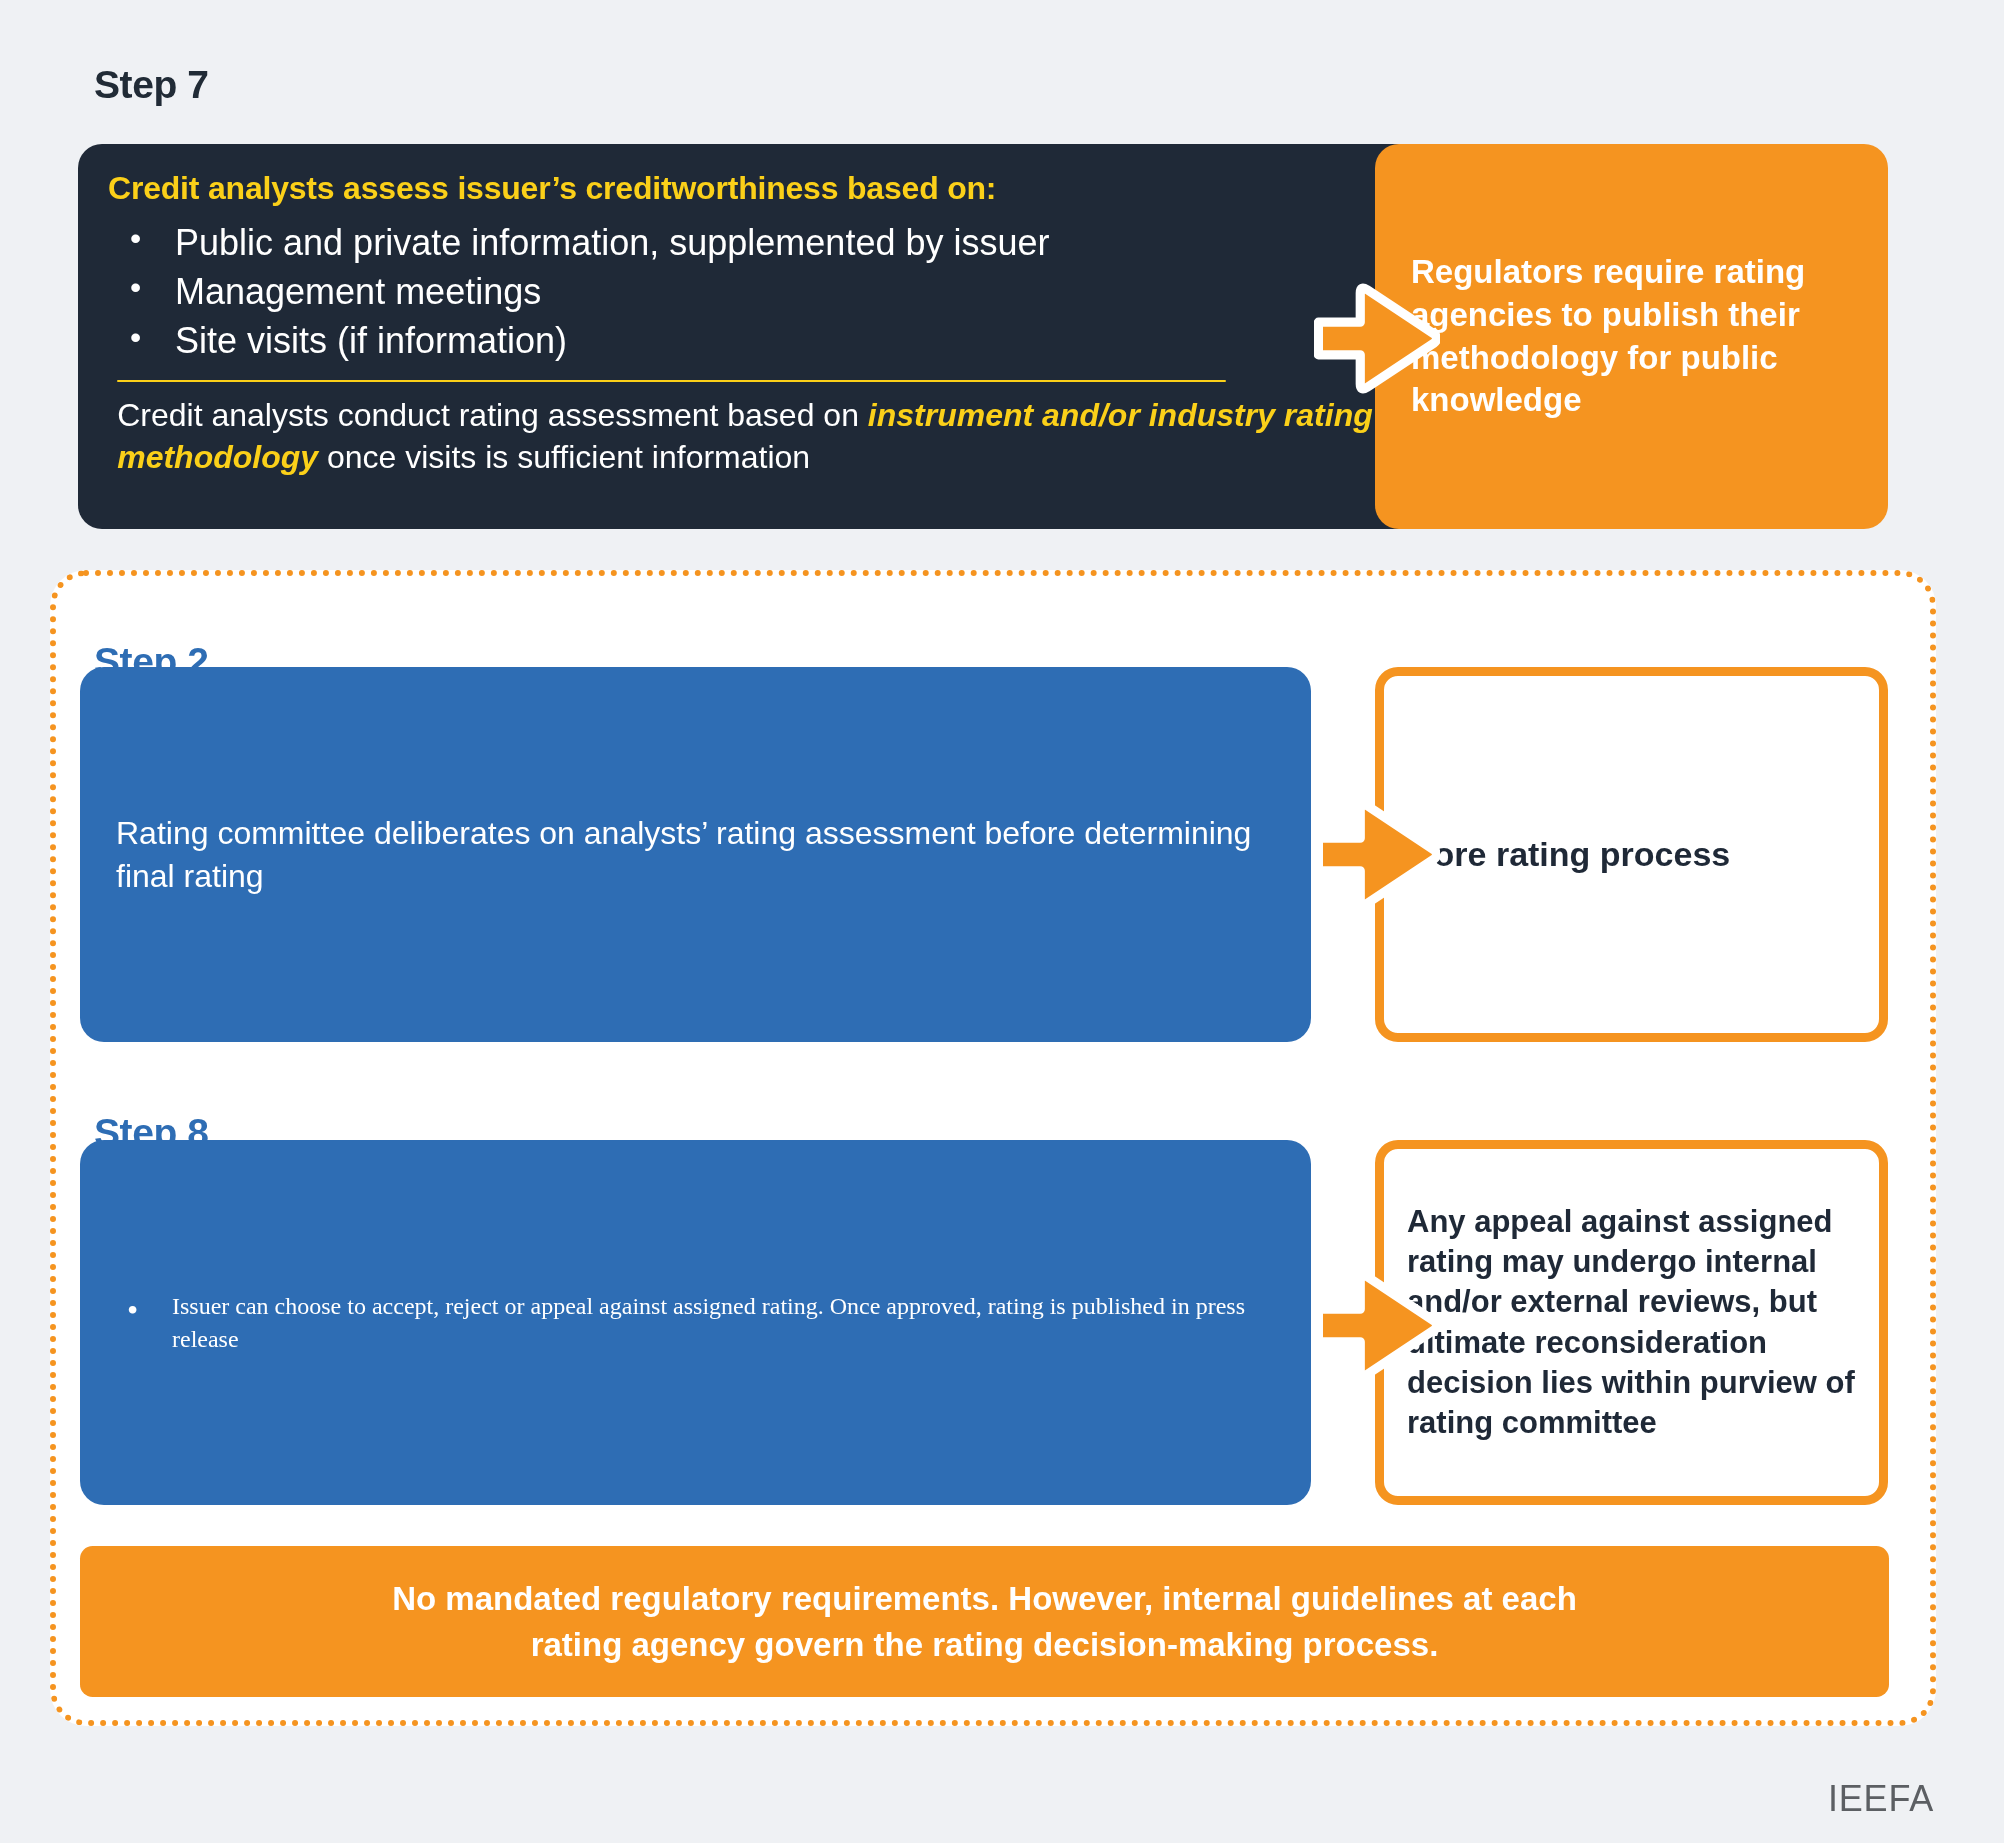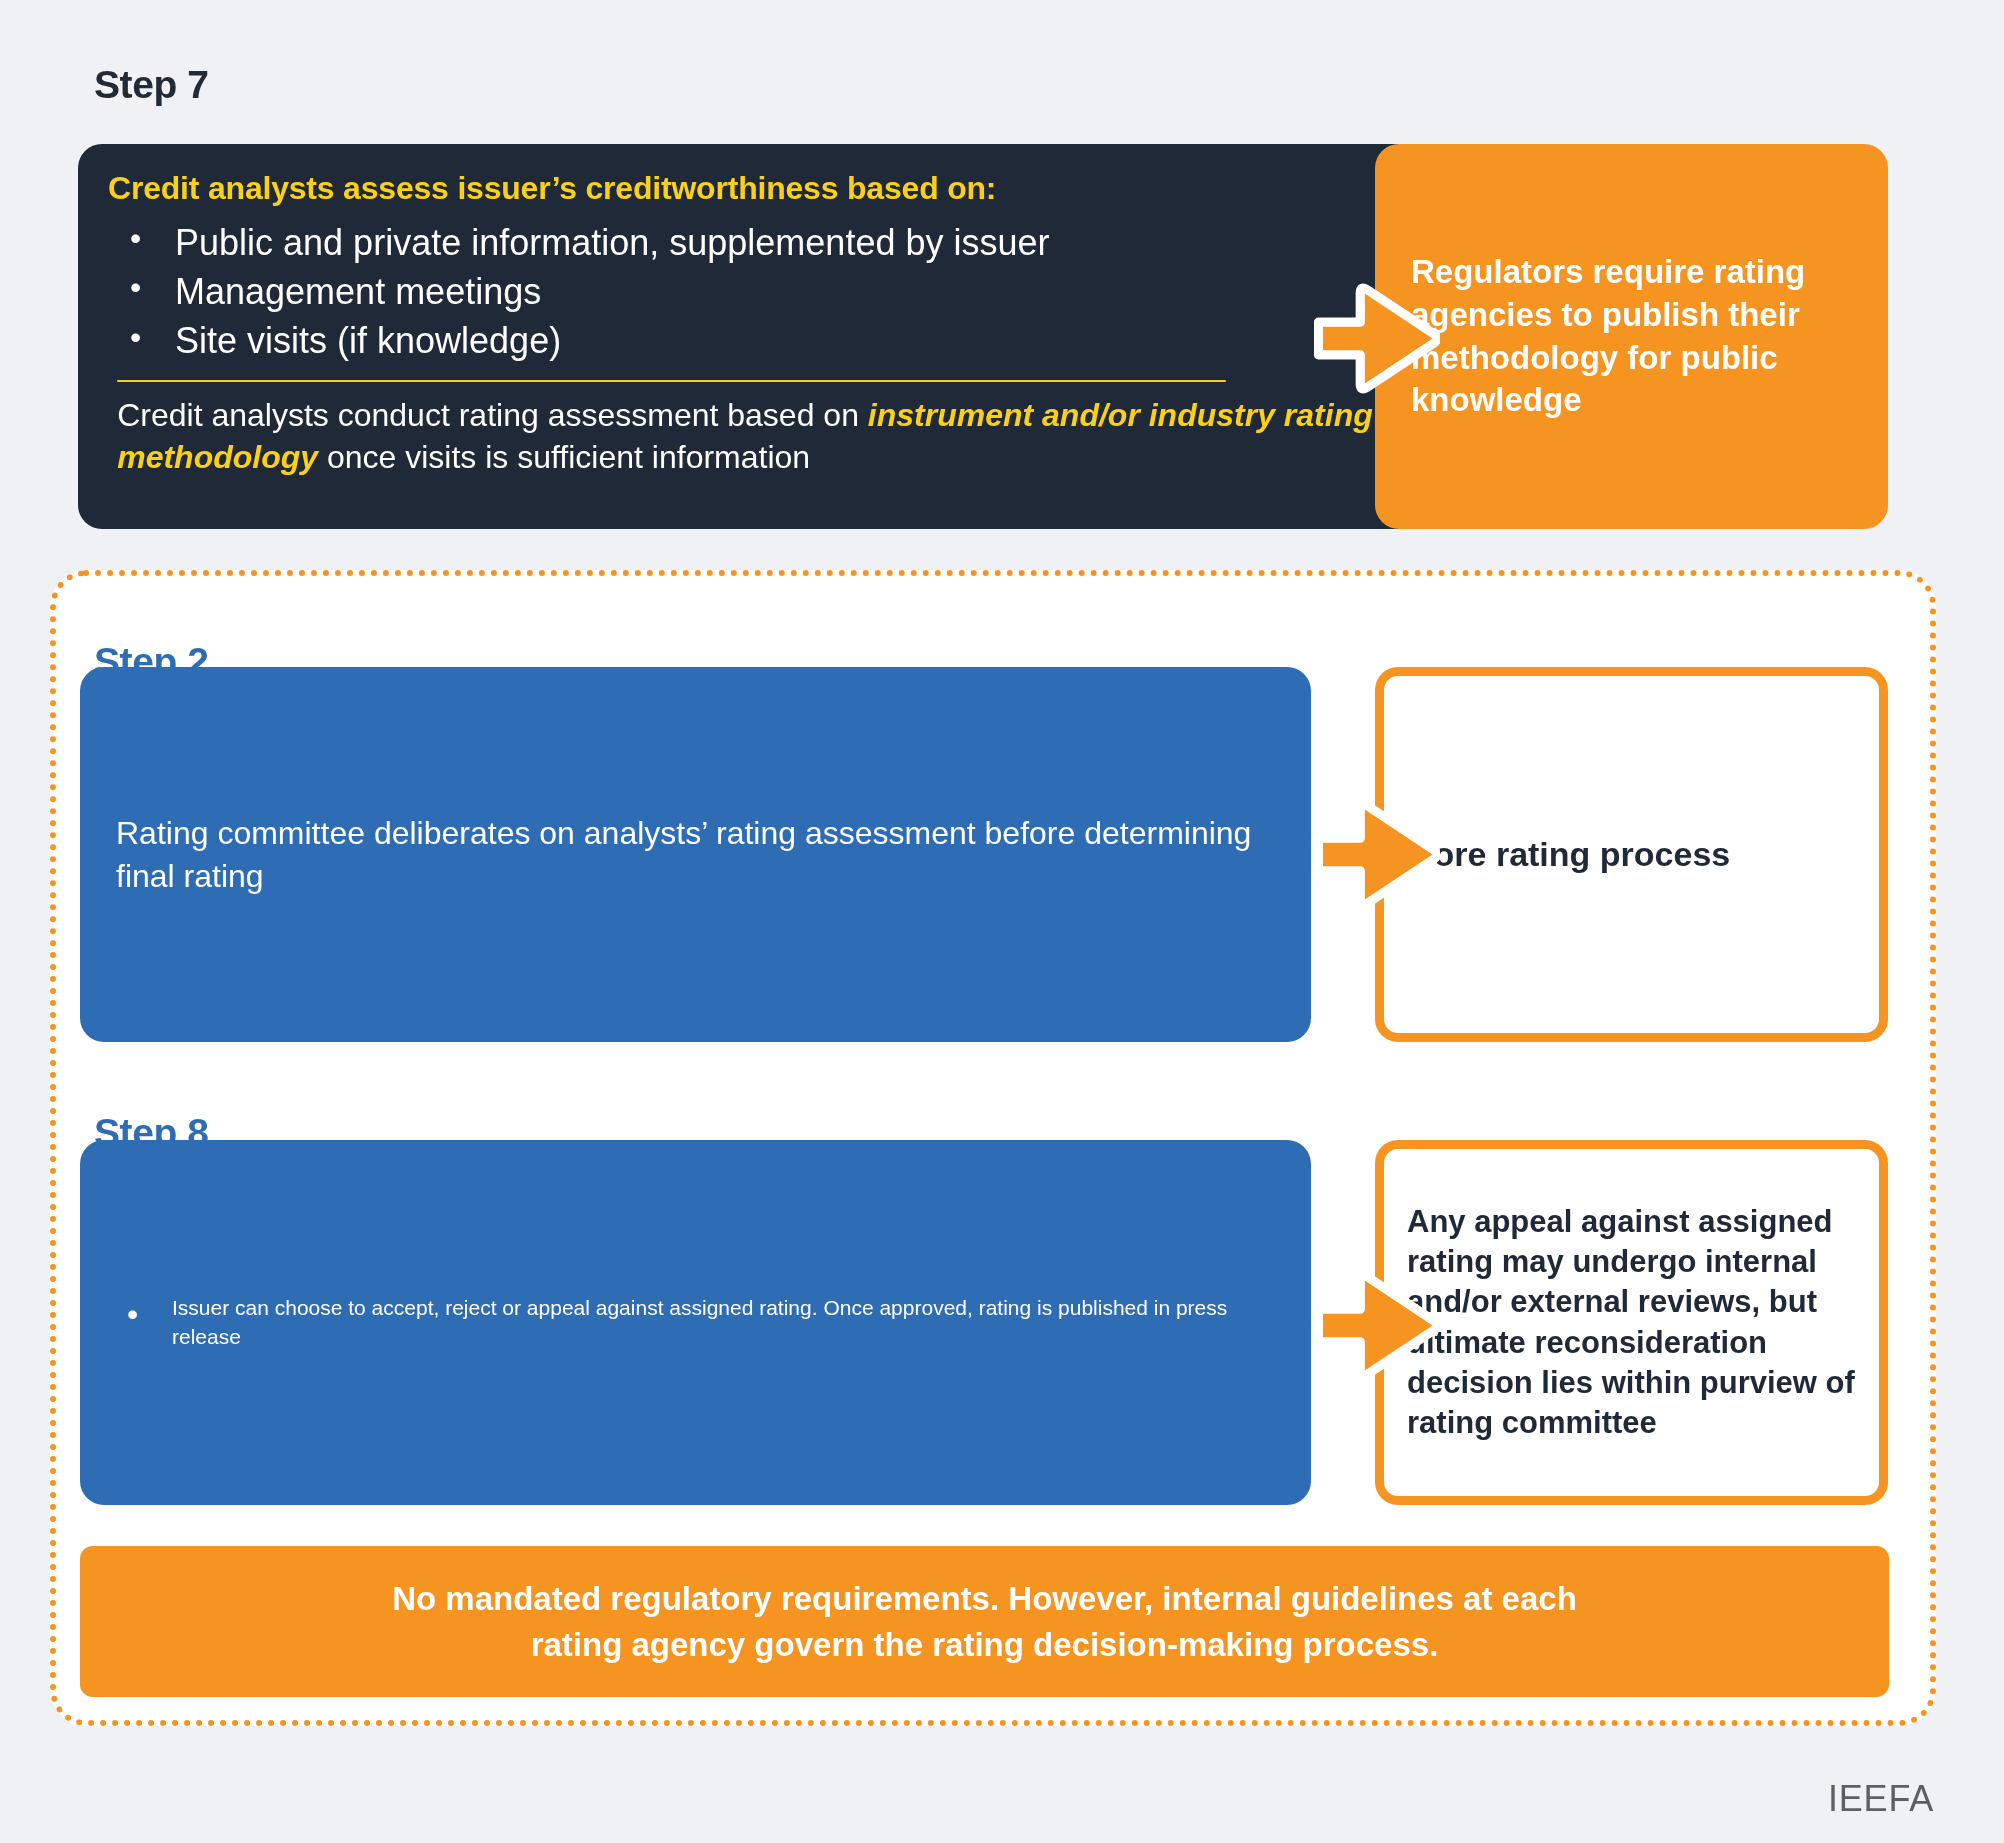--- a/index.html
+++ b/index.html
@@ -168,24 +168,25 @@
   }
   .blue-list {
     list-style: none;
     margin: 0;
     padding: 0;
     width: 100%;
   }
   .blue-list li {
     position: relative;
     color: #ffffff;
-    font-size: 21px;
+    font-size: 24px;
     line-height: 1.34;
     padding-left: 67px;
     margin: 0 0 22px 0;
+    font-family: Liberation Serif, serif;
   }
   .blue-list li:last-child { margin-bottom: 0; }
   .blue-list li::before {
     content: "\2022";
     position: absolute;
     left: 22px;
     top: -1.7px;
     font-size: 32px;
     color: #ffffff;
   }
@@ -255,21 +256,21 @@
 </head>
 <body>
 
 <div class="step1-label">Step 7</div>
 
 <div class="dark-box">
   <p class="dark-head">Credit analysts assess issuer’s creditworthiness based on:</p>
   <ul class="dark-list">
     <li>Public and private information, supplemented by issuer</li>
     <li>Management meetings</li>
-    <li>Site visits (if knowledge)</li>
+    <li>Site visits (if information)</li>
   </ul>
   <div class="yellow-rule"></div>
   <p class="dark-foot"><span>Credit analysts conduct rating assessment based on </span><span class="hl">instrument and/or industry rating methodology</span><span> once visits is sufficient information</span></p>
 </div>
 
 <div class="arrow" style="left:1314px; top:282px;">
   <svg viewBox="0 0 300 270" xmlns="http://www.w3.org/2000/svg">
     <path d="M10 96 L110 96 L110 26 Q110 8 126 18 L286 124 Q300 135 286 146 L126 252 Q110 262 110 244 L110 174 L10 174 Z" fill="#f59420" stroke="#ffffff" stroke-width="22" stroke-linejoin="round"></path>
   </svg>
 </div>

